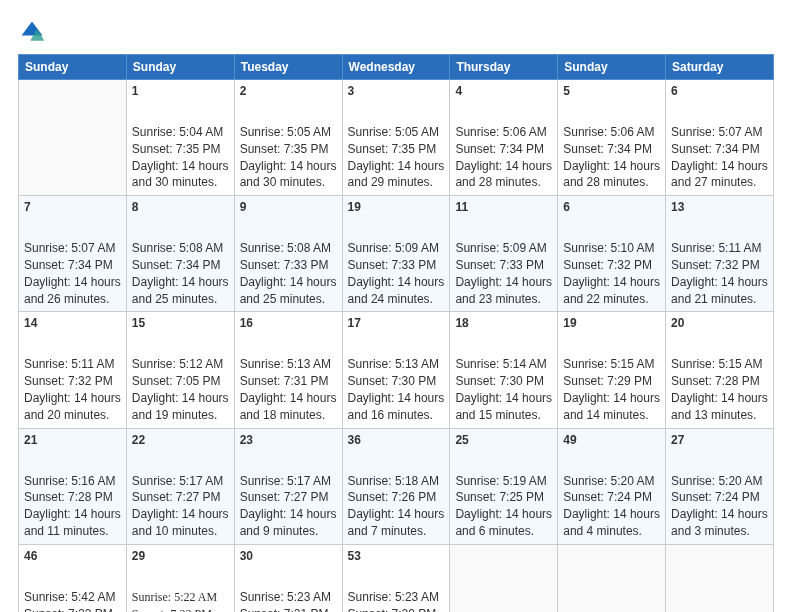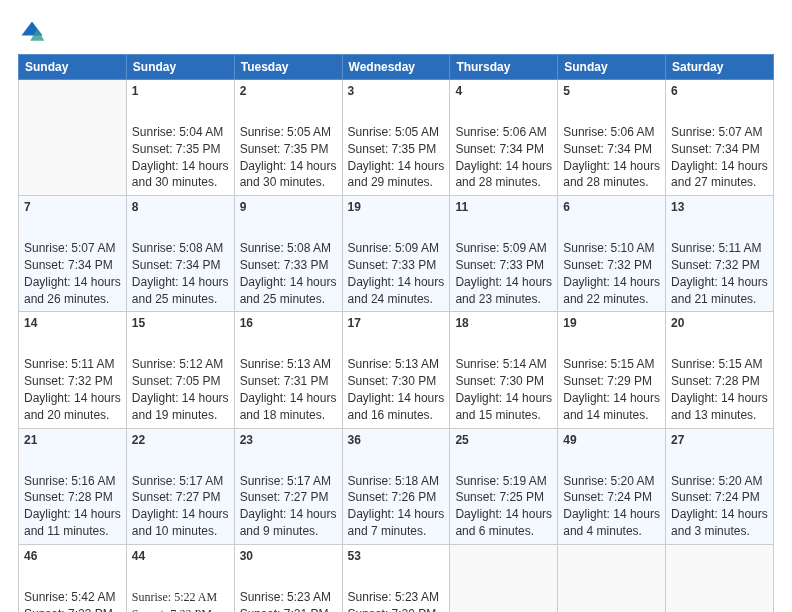--- a/index.html
+++ b/index.html
@@ -330,21 +330,21 @@
         </tr>
         <tr>
           <td>
             <div class="day-number">46</div>
             <div class="day-info" style="white-space: pre-line;">Sunrise: 5:42 AM
 Sunset: 7:23 PM
 Daylight: 14 hours
 and 1 minute.</div>
           </td>
           <td>
-            <div class="day-number">44</div>
+            <div class="day-number">29</div>
             <div class="day-info" style="white-space: pre-line; font-family: Liberation Serif, serif;">Sunrise: 5:22 AM
 Sunset: 7:22 PM
 Daylight: 14 hours
 and 0 minutes.</div>
           </td>
           <td>
             <div class="day-number">30</div>
             <div class="day-info" style="white-space: pre-line;">Sunrise: 5:23 AM
 Sunset: 7:21 PM
 Daylight: 13 hours

